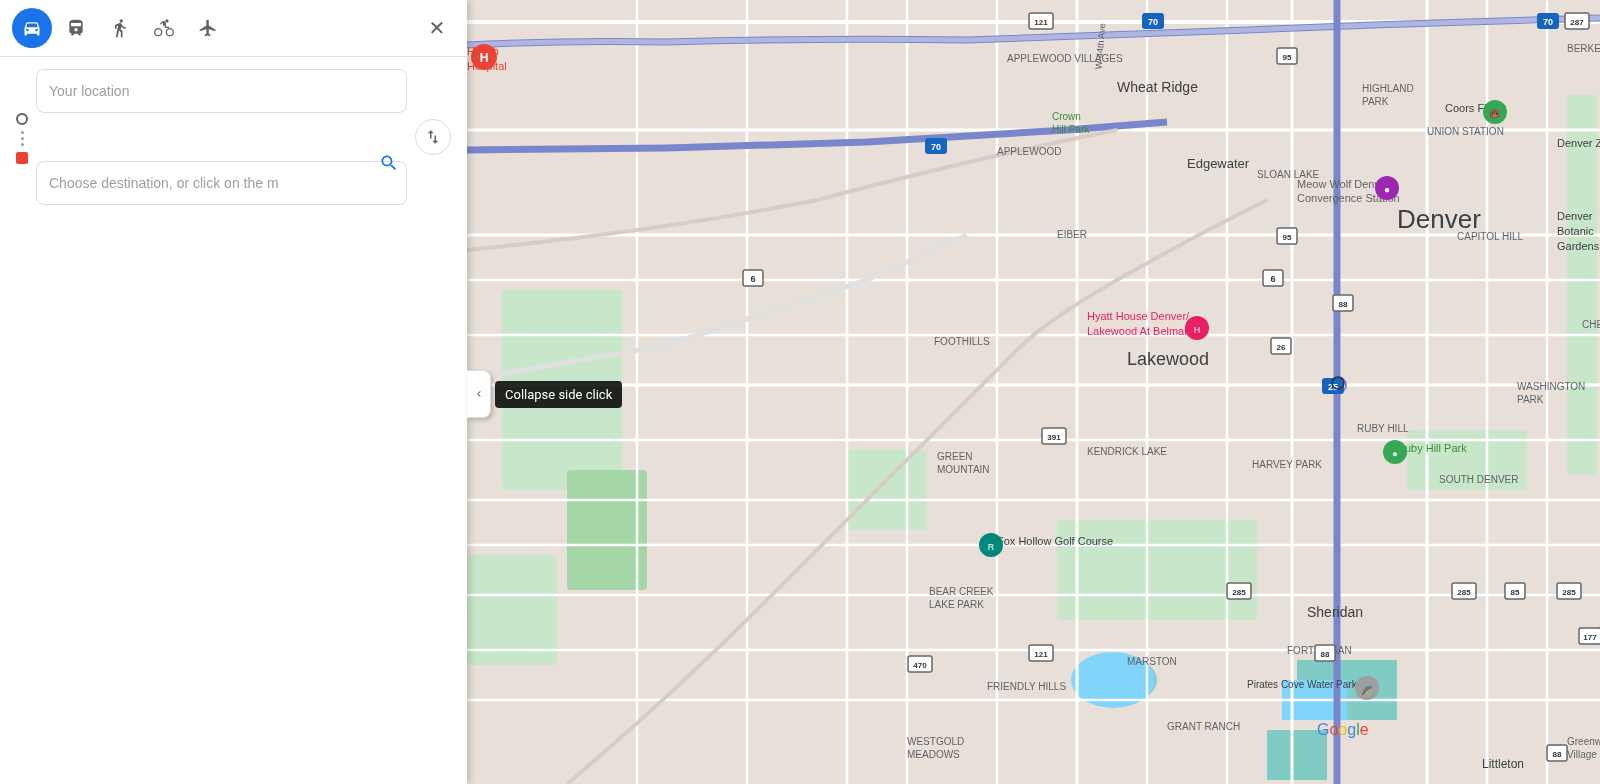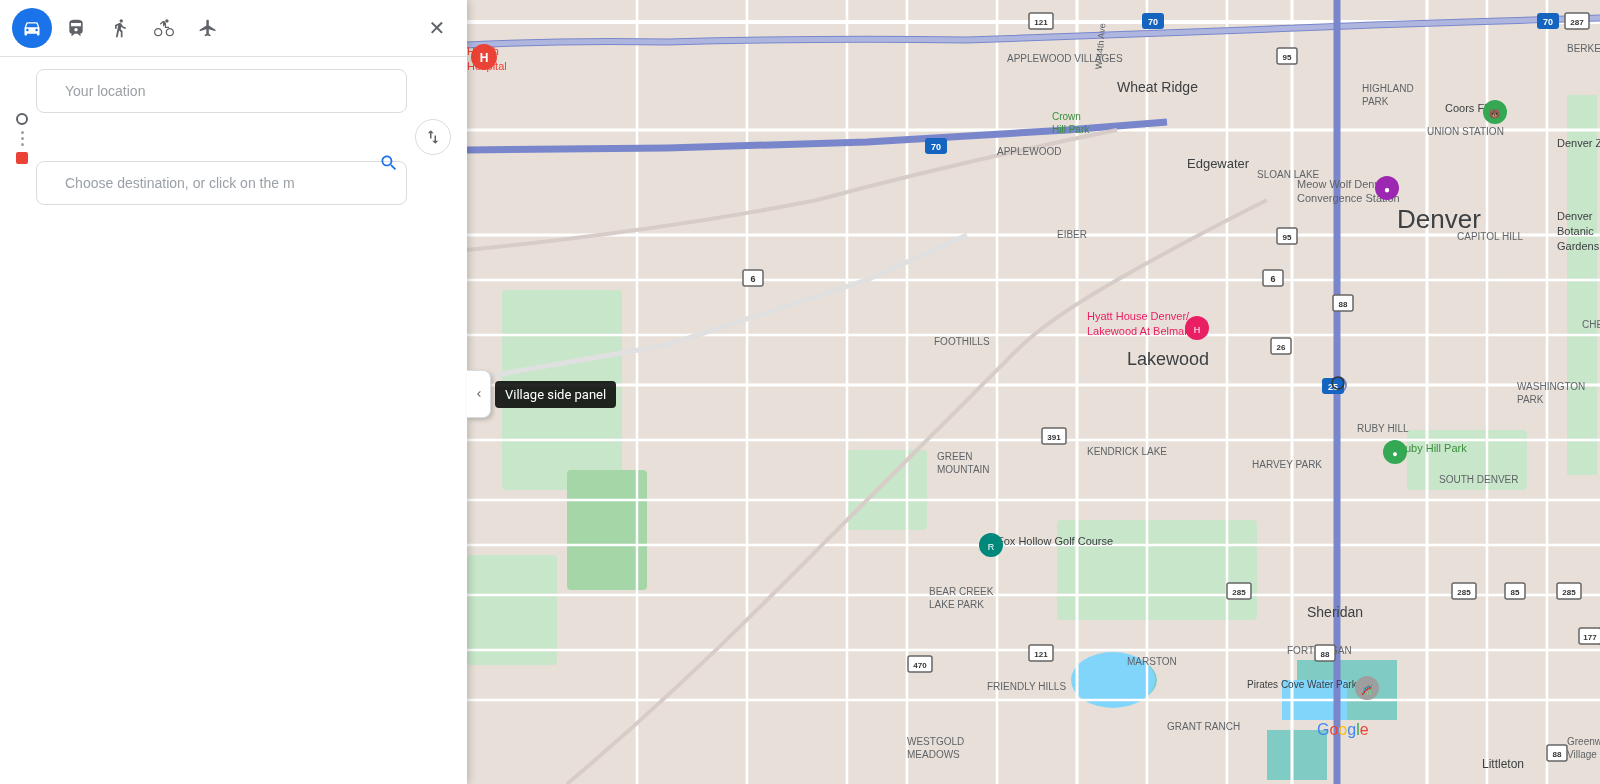--- a/index.html
+++ b/index.html
@@ -92,21 +92,21 @@
       flex: 1;
       display: flex;
       flex-direction: column;
       gap: 8px;
     }
     .route-input {
       width: 100%;
       height: 44px;
       border: 1px solid #dadce0;
       border-radius: 8px;
-      padding: 0 28px;
+      padding: 0 12px;
       font-size: 14px;
       color: #404040;
       outline: none;
       background: #fff;
     }
     .route-input::placeholder { color: #9aa0a6; }
 
     .dest-input-wrapper {
       position: relative;
       display: flex;
@@ -524,14 +524,14 @@
     </text>
   </svg>
 </div>
 
 <div class="collapse-btn-wrapper">
   <button class="collapse-btn">
     <svg width="12" height="12" viewBox="0 0 24 24" fill="#5f6368">
       <path d="M15.41 7.41L14 6l-6 6 6 6 1.41-1.41L10.83 12z"></path>
     </svg>
   </button>
-  <div class="collapse-tooltip">Village side panel</div>
+  <div class="collapse-tooltip">Collapse side click</div>
 </div>
 
 </body></html>

